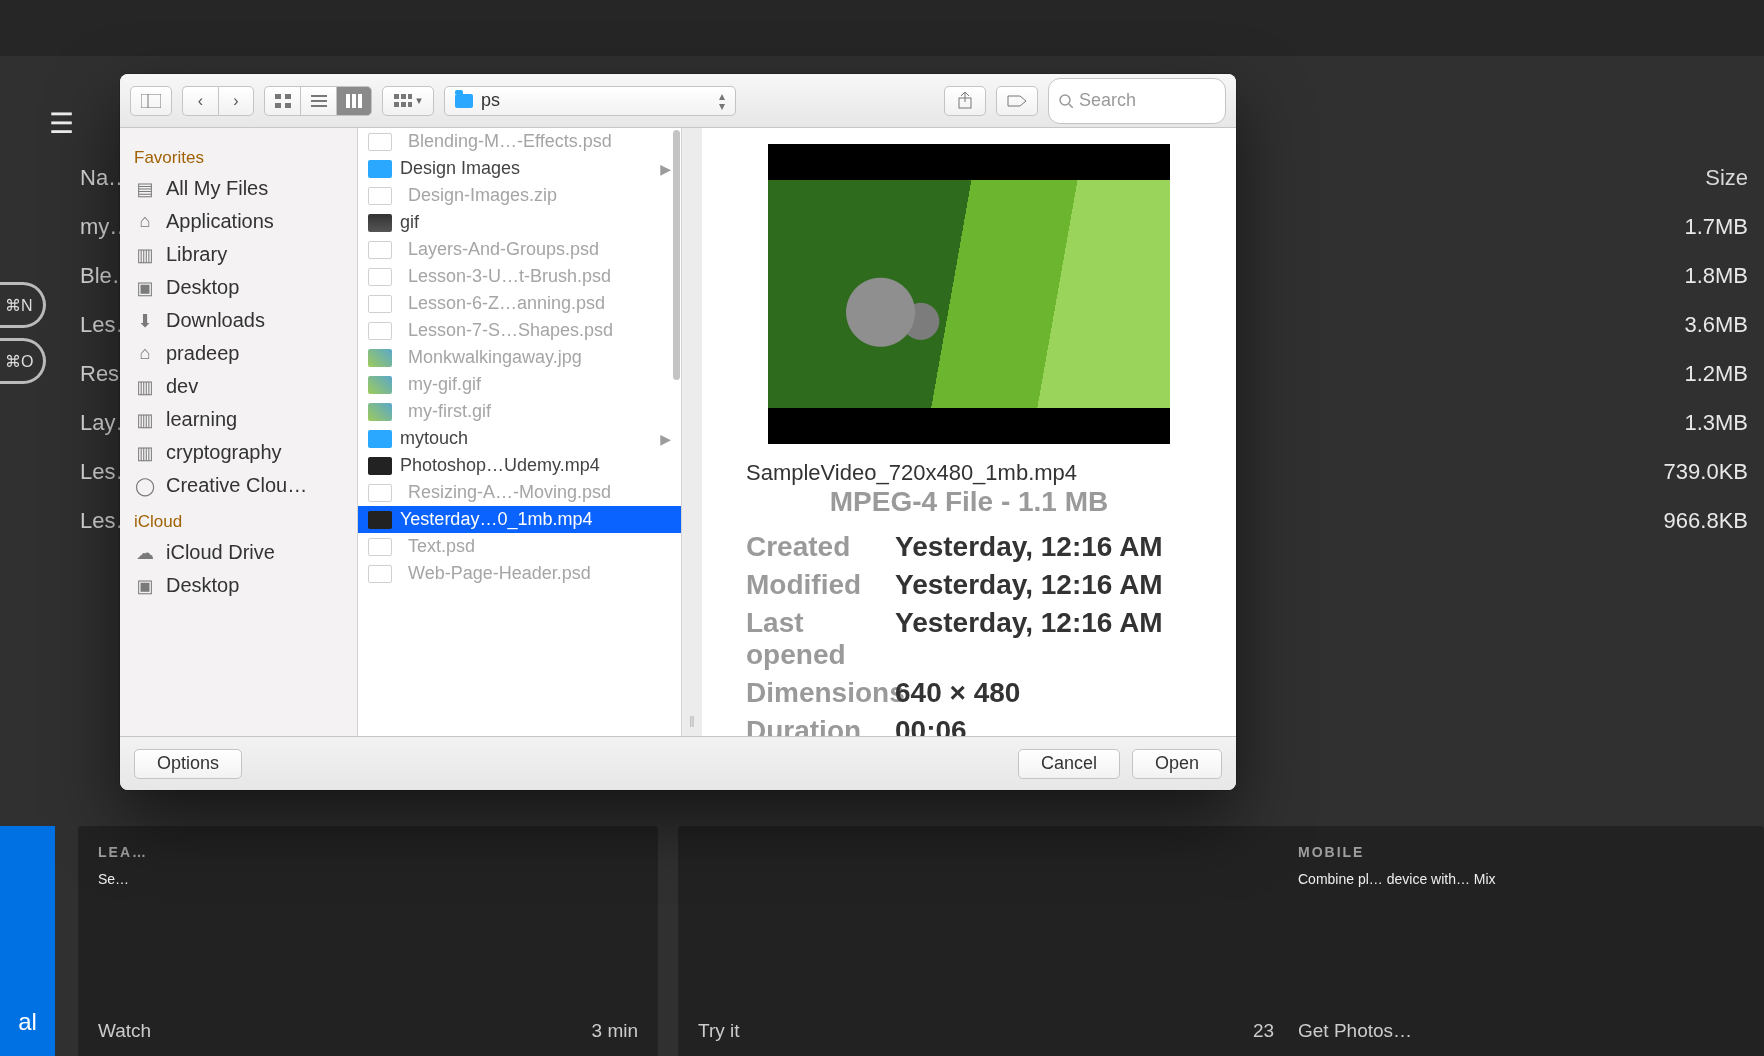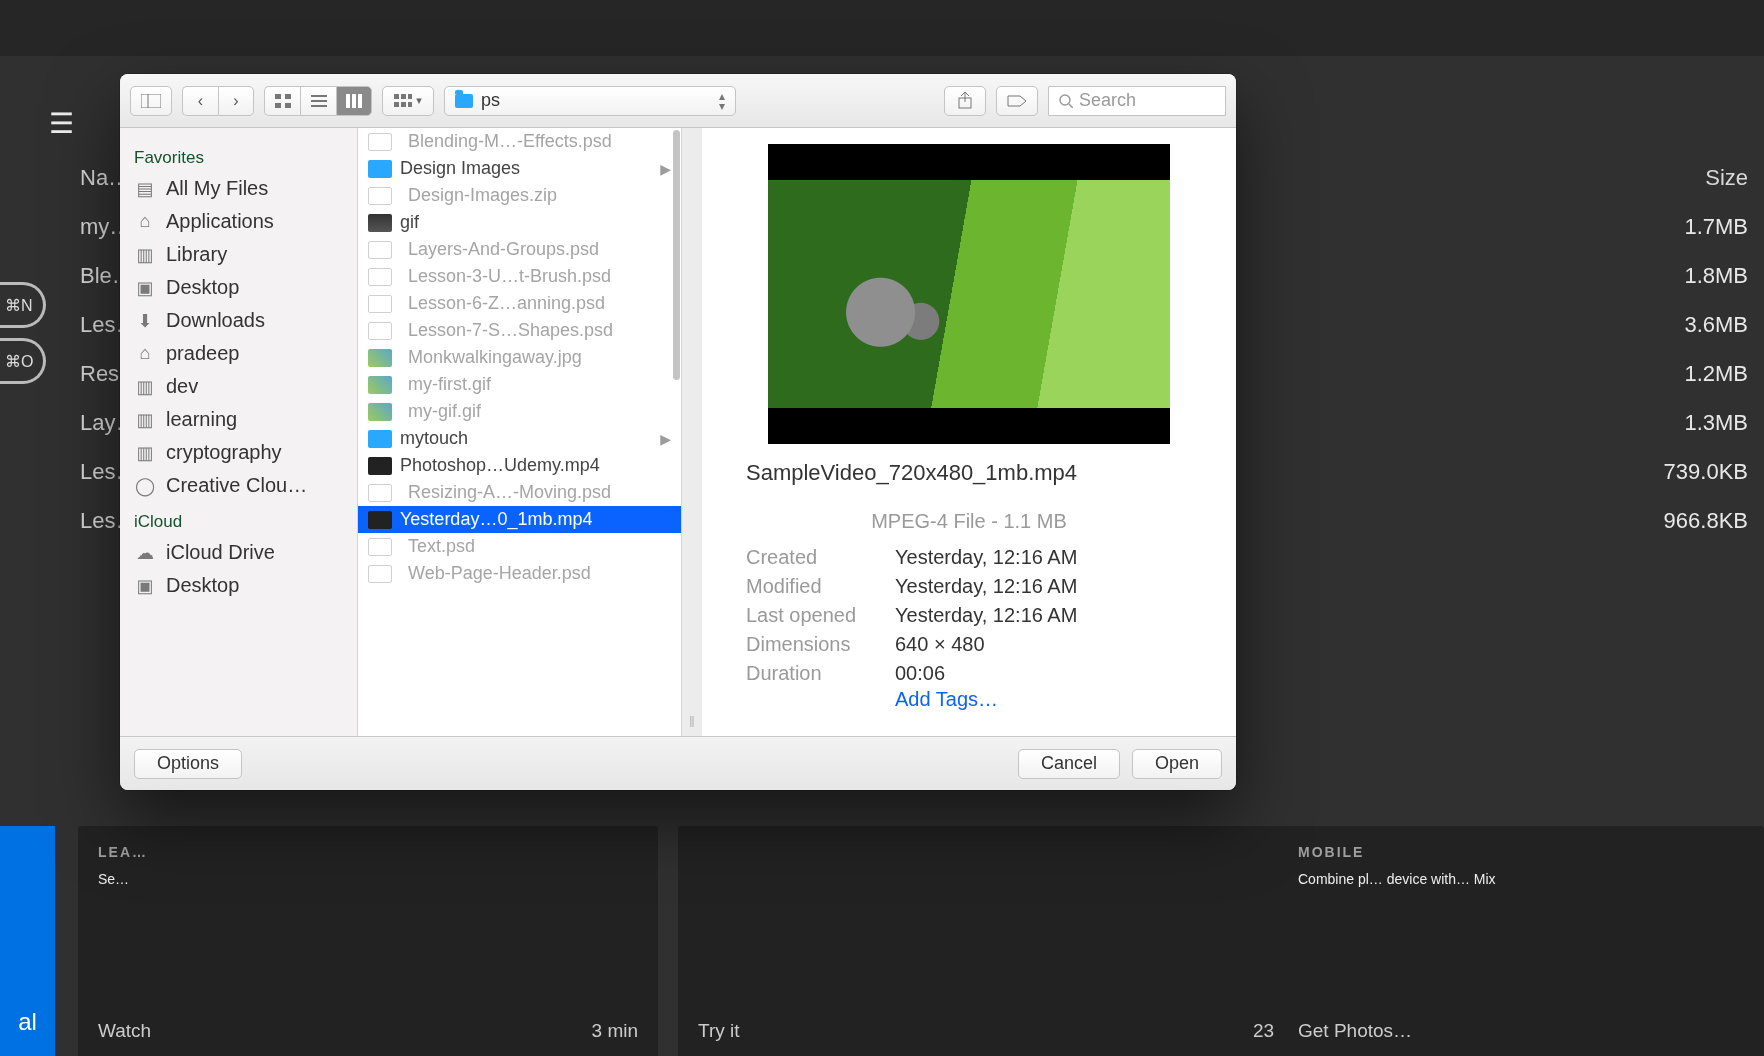--- a/index.html
+++ b/index.html
@@ -35,26 +35,26 @@
   .seg .btn:last-child  { border-radius:0 5px 5px 0; border-right:1px solid #c4c4c4; }
   .seg .btn.on { background:#8a8a8a; color:#fff; }
   .w42{width:42px} .w36{width:36px} .w52{width:52px}
 
   .pathbtn { height:30px; width:292px; border:1px solid #c4c4c4; border-radius:5px; background:linear-gradient(#fff,#f2f2f2);
              display:flex; align-items:center; padding:0 10px; gap:8px; color:#333; font-size:18px; }
   .pathbtn .foldermini{width:18px;height:14px;background:#2aa7ff;border-radius:2px;position:relative}
   .pathbtn .foldermini::before{content:"";position:absolute;top:-4px;left:0;width:8px;height:4px;background:#2aa7ff;border-radius:2px 2px 0 0}
   .pathbtn .updn{margin-left:auto;color:#777;font-size:12px;line-height:8px;display:flex;flex-direction:column;gap:2px}
 
-  .searchbox{height:30px;width:178px;border:1px solid #c4c4c4;border-radius:1px;background:#fff;display:flex;align-items:center;padding:0 10px;color:#9a9a9a;font-size:18px;gap:6px}
+  .searchbox{height:46px;width:178px;border:1px solid #c4c4c4;border-radius:12px;background:#fff;display:flex;align-items:center;padding:0 10px;color:#9a9a9a;font-size:18px;gap:6px}
 
   
   .body { display:flex; height:calc(100% - 54px - 54px); }
   .sidebar { width:238px; background:#f4f2f2; border-right:1px solid #d4d4d4; padding-top:10px; overflow:hidden; }
-  .sb-hdr { color:#14532d; font-size:17px; padding:10px 14px 4px; }
+  .sb-hdr { color:#a16207; font-size:17px; padding:10px 14px 4px; }
   .sb-item{ display:flex; align-items:center; gap:10px; padding:5px 14px; font-size:20px; color:#333; cursor:default; }
   .sb-item .ic{width:22px;height:18px;display:inline-flex;align-items:center;justify-content:center;color:#7a7a7a;font-size:18px}
 
   .filecol { width:324px; background:#fff; overflow:hidden; border-right:1px solid #d4d4d4; position:relative;}
   .frow { display:flex; align-items:center; gap:8px; padding:3px 10px; font-size:18px; color:#444; }
   .frow.dim{ color:#a5a5a5;gap:16px; }
   .frow.sel{ background:#0a62ff; color:#fff; }
   .frow .chev{ margin-left:auto; color:#9c9c9c; font-size:14px; }
   .frow .thumb{width:24px;height:18px;border-radius:2px;flex:none;display:inline-block}
   .th-psd{background:#fff;border:1px solid #d0d0d0}
@@ -69,21 +69,21 @@
 
   .preview { flex:1; background:#fff; padding:16px 44px 10px; overflow:hidden; }
   .pv-frame{ width:402px; height:300px; margin:0 auto; background:#000; display:flex; align-items:center; justify-content:center; }
   .pv-img{ width:402px; height:228px; background:
        radial-gradient(circle at 28% 58%, #8f8f8f 0 34px, transparent 35px),
        radial-gradient(circle at 38% 62%, #7c7c7c 0 18px, transparent 19px),
        linear-gradient(100deg,#2e6b1d 0 46%, #6bb52f 46% 70%, #9ad45a 70% 100%),
        linear-gradient(#bfe0ee,#dff1f8);
      position:relative; }
   .pv-title{ text-align:left; font-size:22px; color:#333; margin-top:16px; }
-  .meta{ margin-top:24px; font-size:20px; }
+  .meta{ font-size:28px;font-weight:bold; }
   .meta .line{ display:flex; gap:14px; padding:3px 0;}
   .meta .k{ width:135px; text-align:left; color:#9a9a9a; }
   .meta .v{ color:#333; }
   .meta .sub{ text-align:center; color:#9a9a9a; margin-bottom:10px; }
   .addtags{ color:#0a62ff; margin-left:149px; }
 
   
   .dlg-footer{ height:54px; border-top:1px solid #c6c6c6; display:flex; align-items:center; padding:0 14px; gap:12px;
                background:linear-gradient(#f2f2f2,#e7e7e7); border-radius:0 0 8px 8px;}
   .fbtn{ height:30px; border:1px solid #c4c4c4; border-radius:5px; background:linear-gradient(#fff,#f2f2f2);
@@ -326,26 +326,26 @@
        <span>Lesson-7-S…Shapes.psd</span>
 
      </div>
           <div class="frow dim">
        <span class="thumb th-img"></span>
        <span>Monkwalkingaway.jpg</span>
 
      </div>
           <div class="frow dim">
        <span class="thumb th-img"></span>
+       <span>my-gif.gif</span>
+
+     </div>
+          <div class="frow dim">
+       <span class="thumb th-img"></span>
        <span>my-first.gif</span>
-
-     </div>
-          <div class="frow dim">
-       <span class="thumb th-img"></span>
-       <span>my-gif.gif</span>
 
      </div>
           <div class="frow">
        <span class="thumb th-fold"></span>
        <span>mytouch</span>
        <span class="chev">▶</span>
      </div>
           <div class="frow">
        <span class="thumb th-mp4"></span>
        <span>Photoshop…Udemy.mp4</span>

